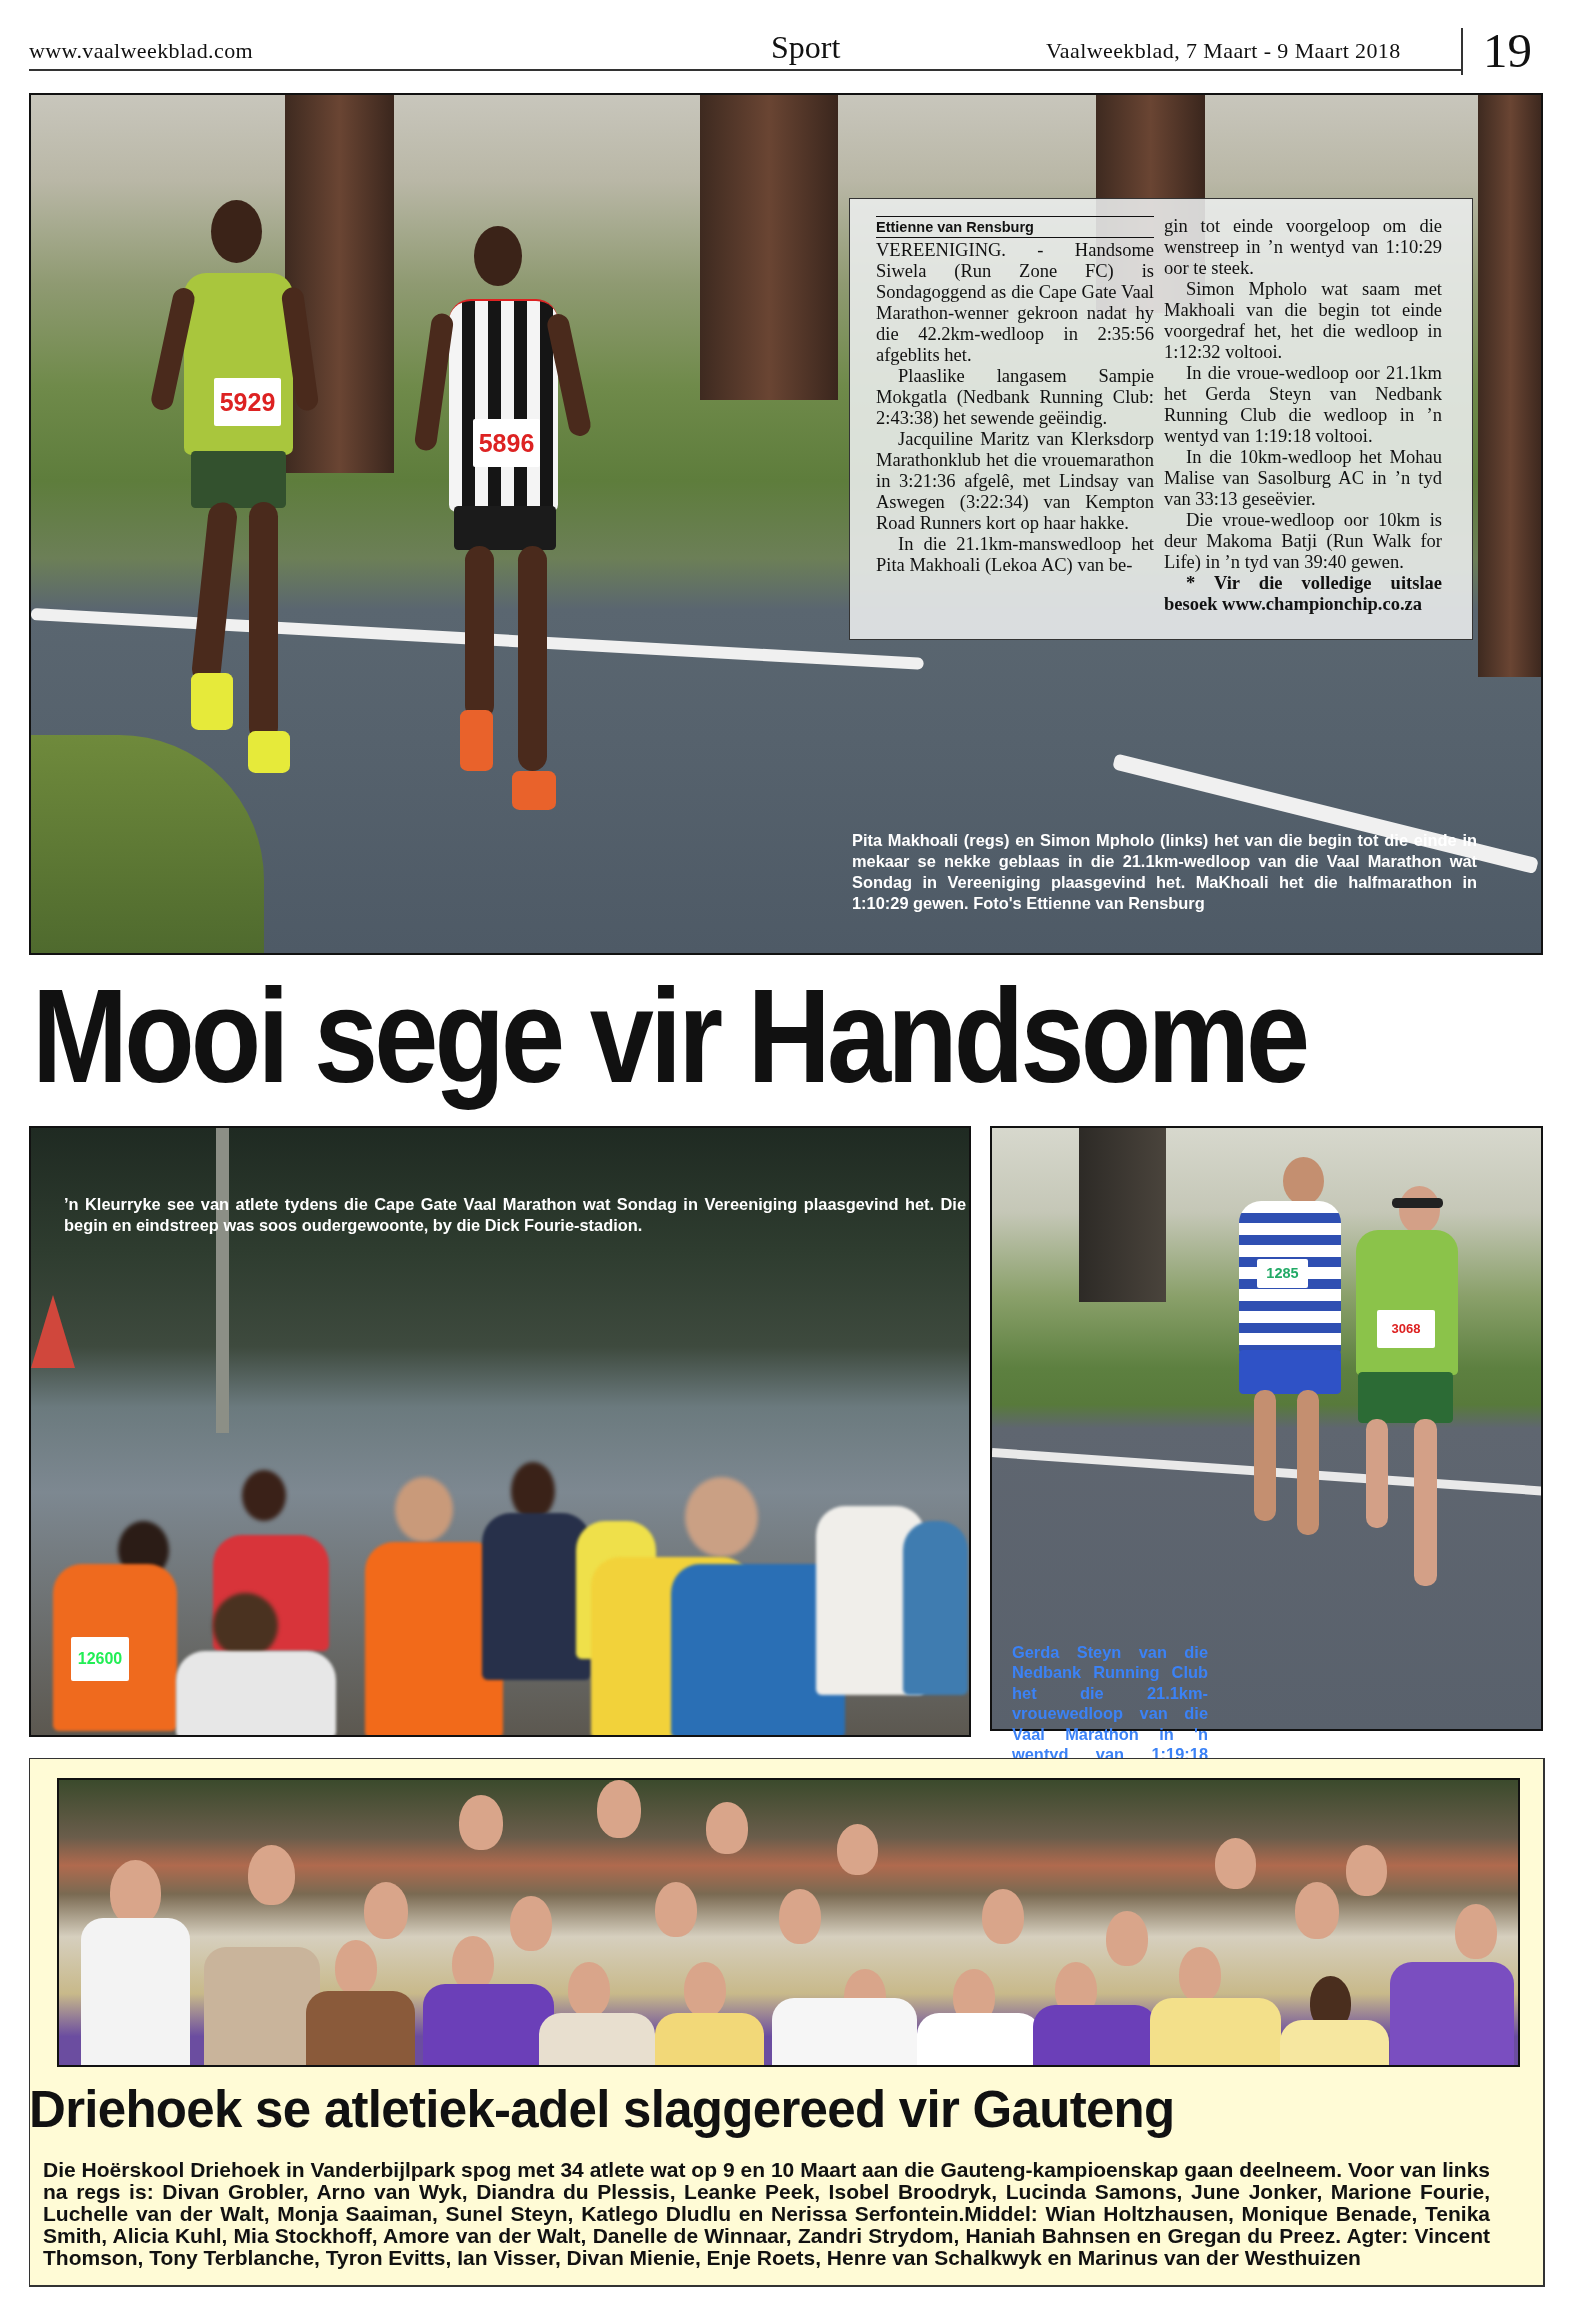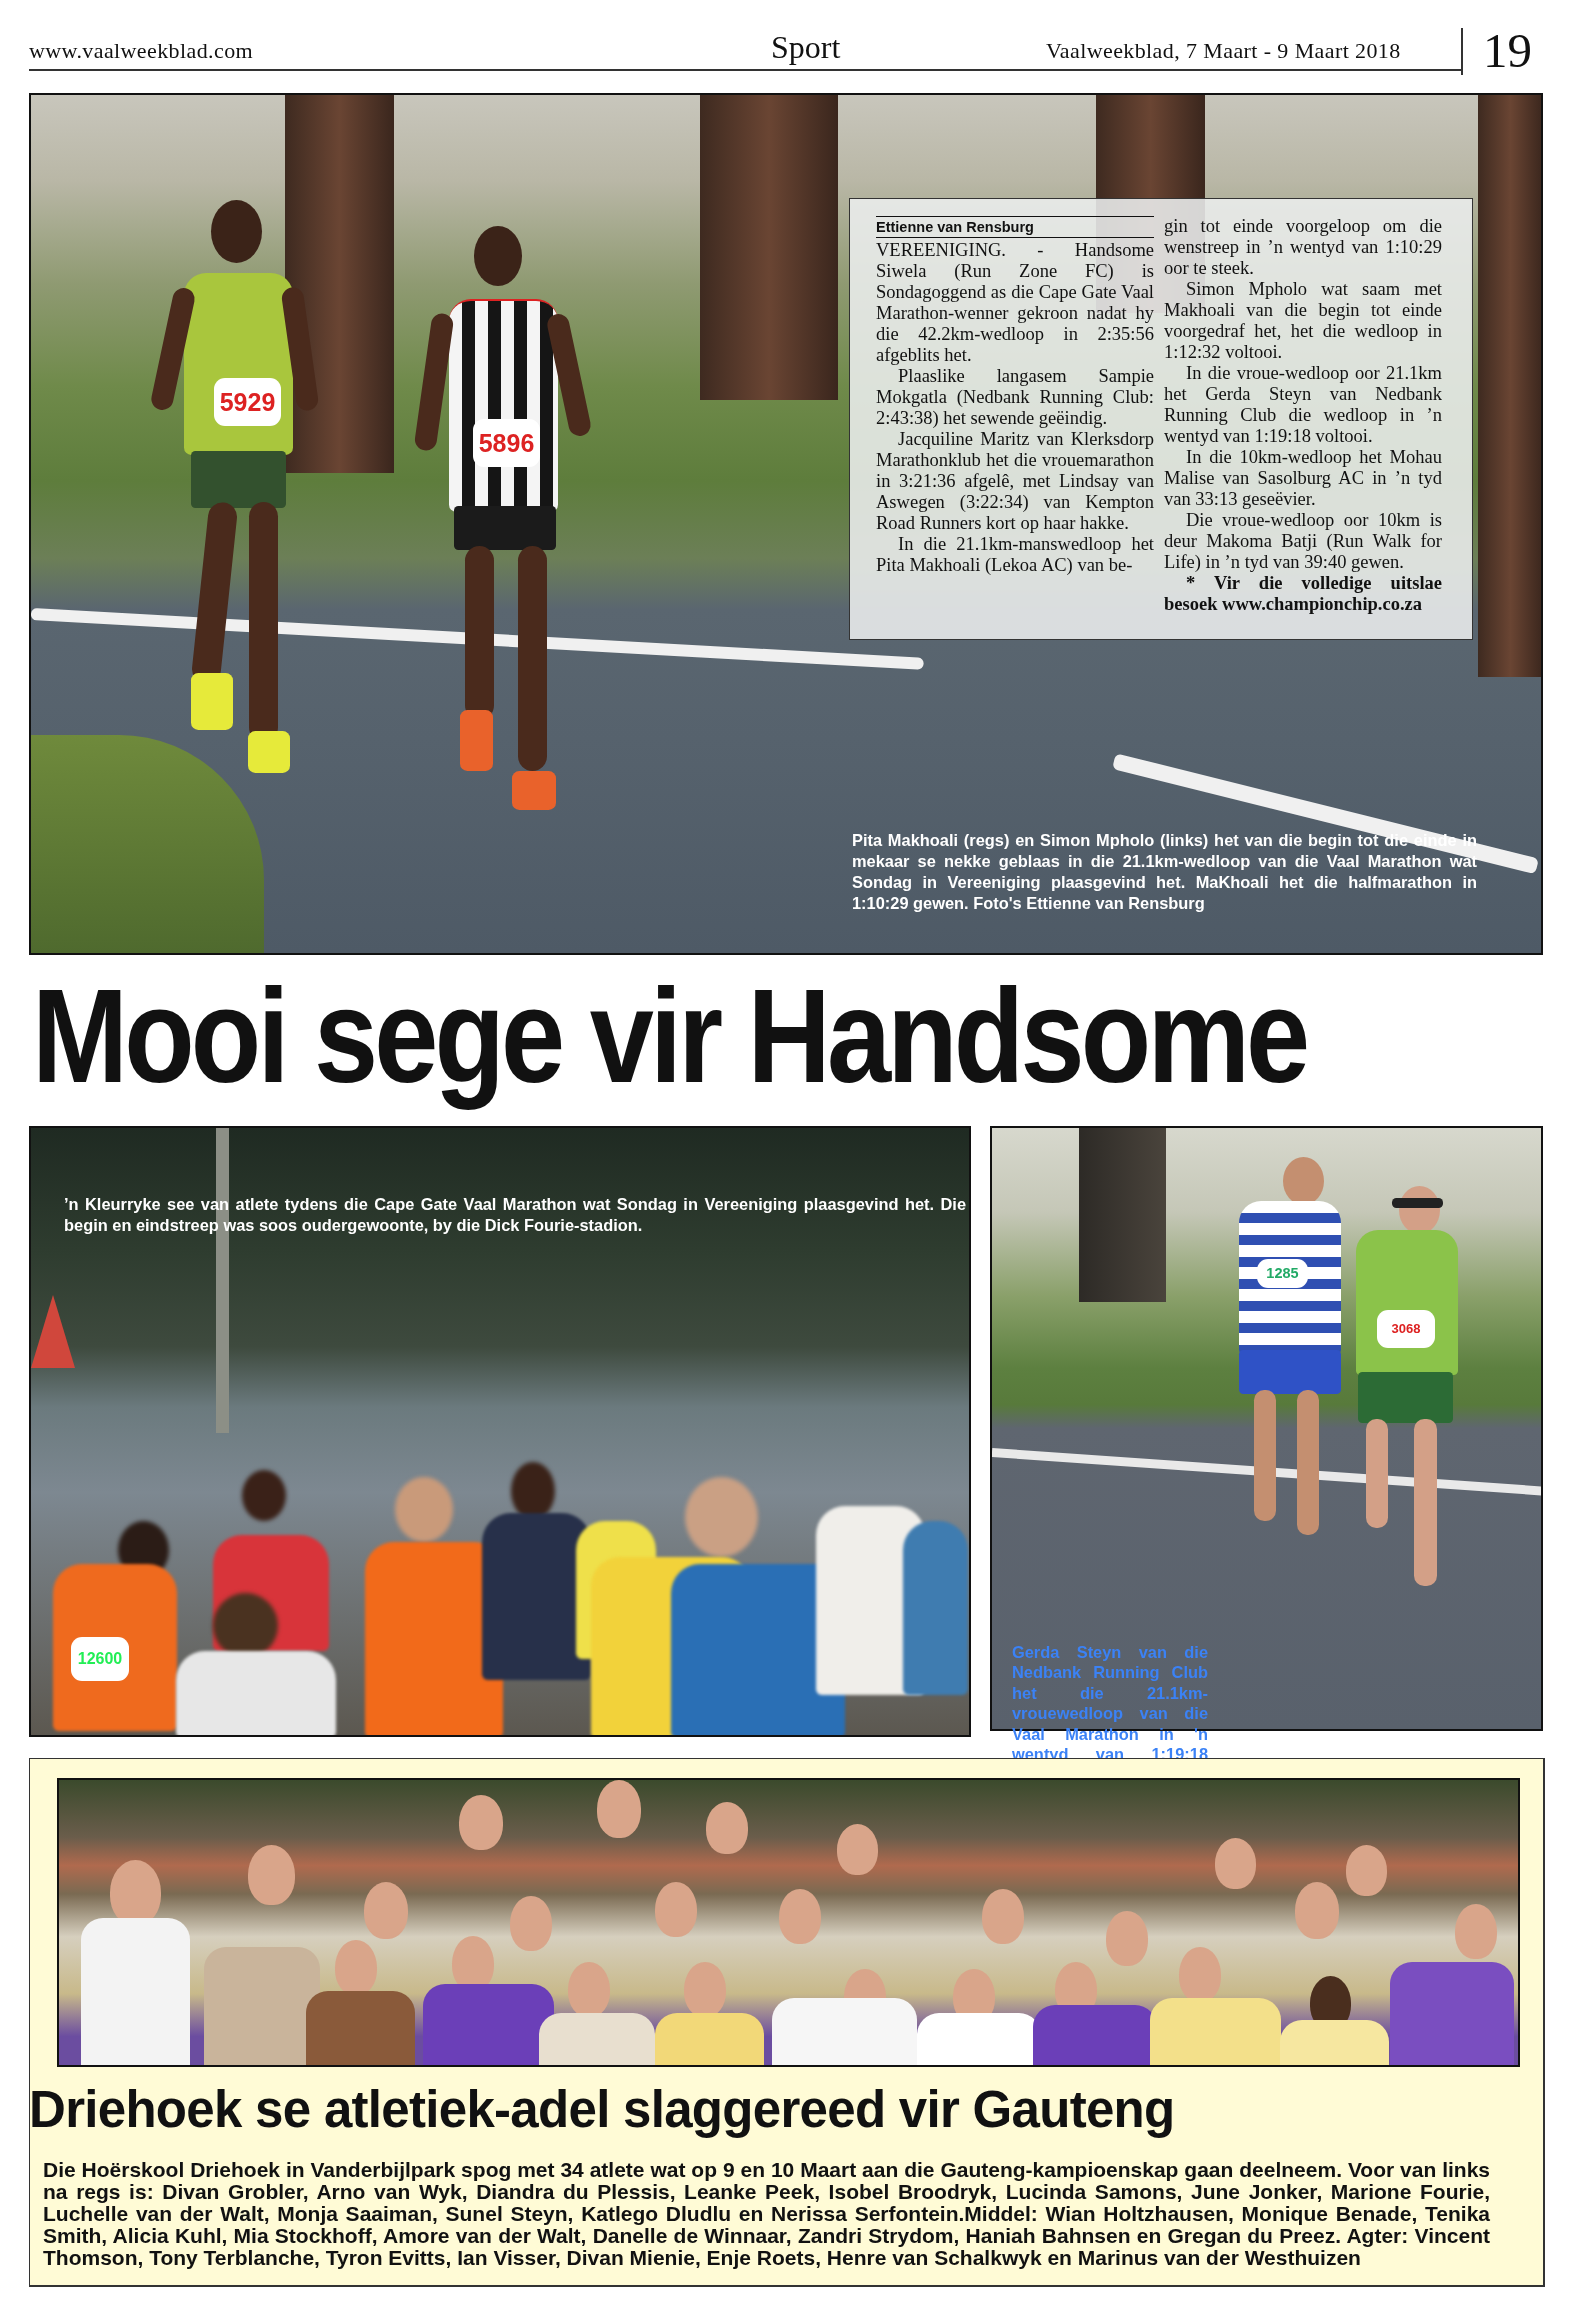--- a/index.html
+++ b/index.html
@@ -26,21 +26,21 @@
   .hero .tree { position: absolute; top: 0; background: linear-gradient(90deg, #3e2a20, #6a4533, #3a261d); }
   .hero .road-line { position: absolute; background: #f0f0f0; border-radius: 5.8px; }
   .hero .grass { position: absolute; background: linear-gradient(180deg, #6f8a3c, #4f6a2e); }
   .runner { position: absolute; }
   .runner .head { position: absolute; border-radius: 50%; background: #3b2318; }
   .runner .torso { position: absolute; border-radius: 22px 22px 7.3px 7.3px; }
   .runner .shorts { position: absolute; border-radius: 4.4px; }
   .runner .leg { position: absolute; background: #4a2a1c; border-radius: 14.5px; }
   .runner .shoe { position: absolute; border-radius: 7.3px; }
   .runner .arm { position: absolute; background: #4a2a1c; border-radius: 14.5px; }
-  .bib { position: absolute; background: #fff; color: #d22; font-family: "Liberation Sans", sans-serif; font-weight: bold; text-align: center; border-radius: 11px; }
+  .bib { position: absolute; background: #fff; color: #d22; font-family: "Liberation Sans", sans-serif; font-weight: bold; text-align: center; border-radius: 2px; }
 
   
   .article-box {
     left: 849px; top: 198px; width: 624px; height: 442px;
     background: rgba(236, 238, 238, 0.88); border: 1.5px solid #333; box-sizing: border-box;
   }
   .article-col { position: absolute; top: 17.4px; width: 278px; font-size: 18.5px; line-height: 21px; text-align: justify; }
   .article-col.c1 { left: 26px; }
   .article-col.c2 { left: 314px; }
   .byline {

